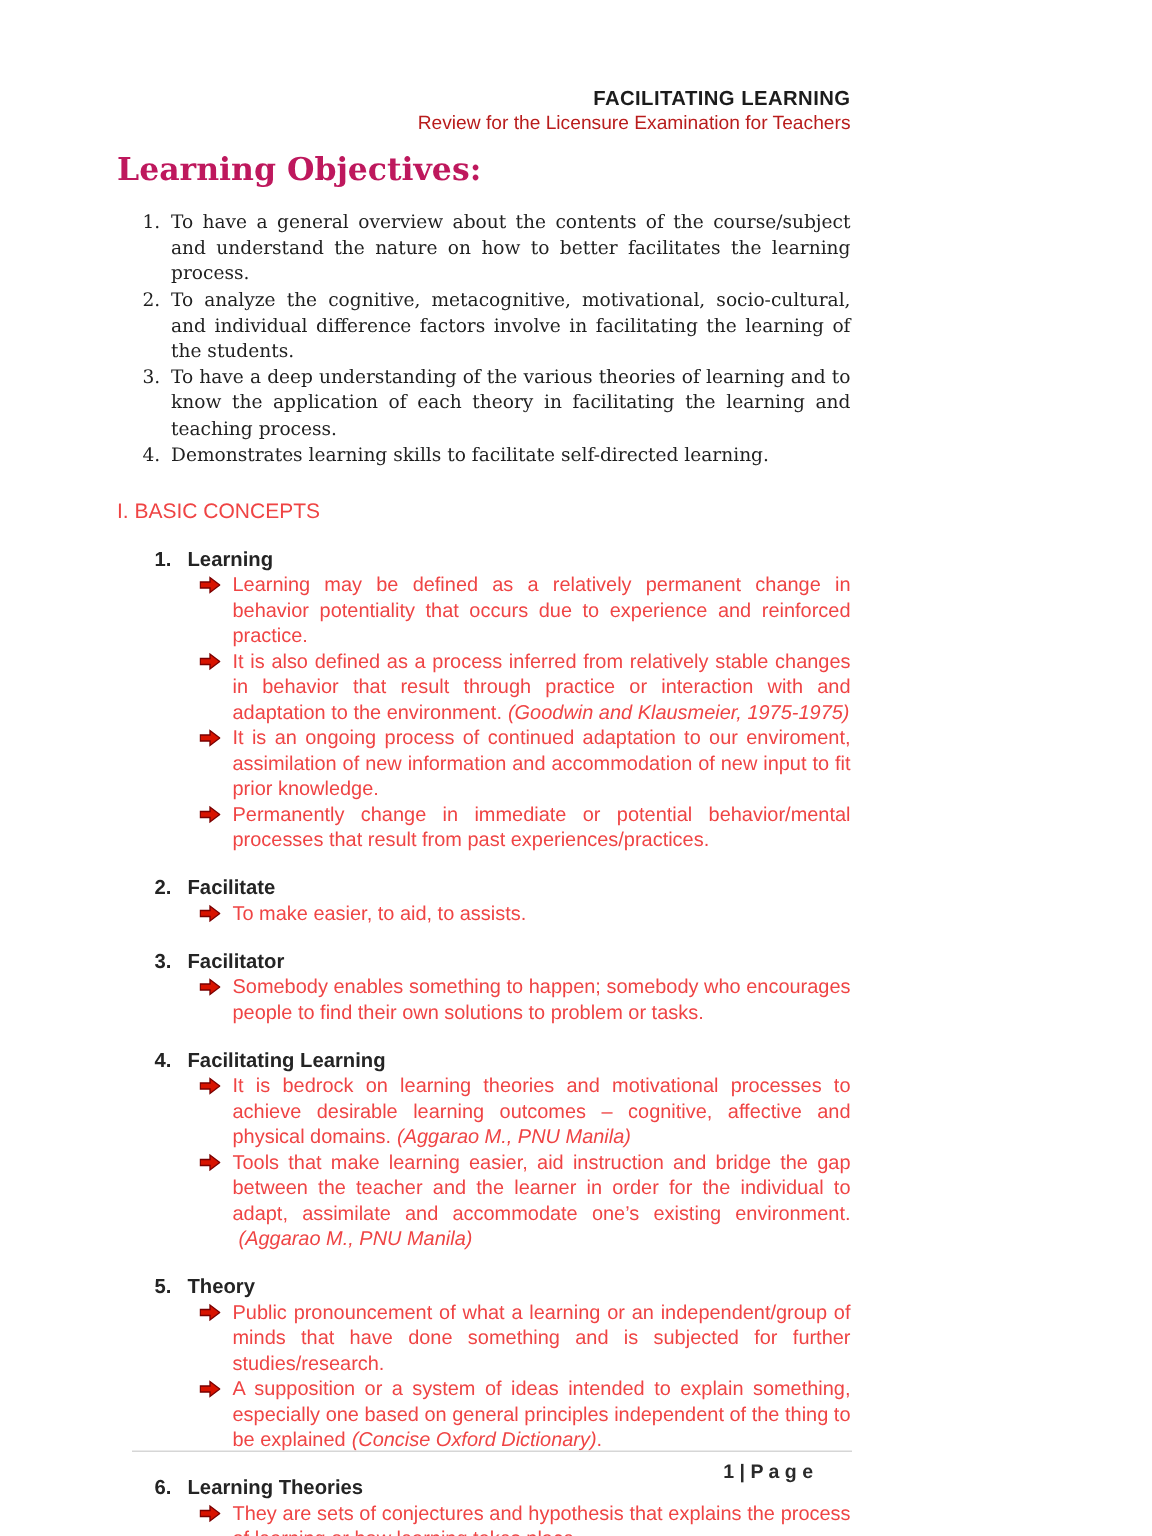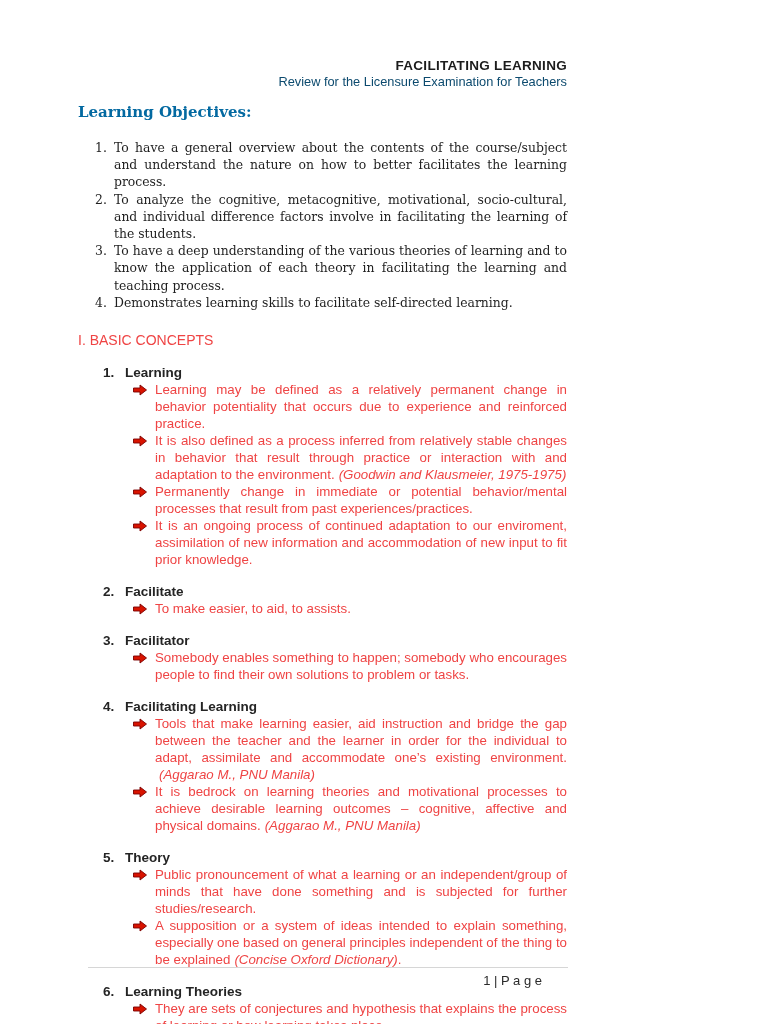--- a/index.html
+++ b/index.html
@@ -11,28 +11,28 @@
     background:#ffffff;
     font-family:"Liberation Sans", sans-serif;
     color:#3a3a3a;
     overflow:hidden;
   }
   .content { padding:57px 65px 0 78px; }
 
   
   .doc-header { text-align:right; color:#1c1c1c; }
   .doc-title { font-weight:bold; font-size:13.5px; line-height:17px; letter-spacing:0.3px; }
-  .doc-subtitle { font-size:12.8px; line-height:15px; color:#0c4a6e; }
+  .doc-subtitle { font-size:12.8px; line-height:15px; color:#b91c1c; }
 
   
   .objectives-heading {
     margin-top:14px;
     font-family:"DejaVu Serif", serif;
-    font-weight:bold; font-size:15px; line-height:19px;
-    color:#0369a1;
+    font-weight:bold; font-size:21px; line-height:19px;
+    color:#be185d;
   }
   .objectives-list { margin-top:17px; margin-left:17px; list-style:none; }
   .obj-item {
     display:flex;
     font-family:"DejaVu Serif", serif;
     font-size:12.4px; line-height:17.2px; color:#1f1f1f;
   }
   .obj-num { flex:none; width:19px; }
   .obj-text { flex:1; text-align:justify; }
 
@@ -43,21 +43,21 @@
   .c-num { flex:none; width:22px; }
   .bullet { display:flex; margin-left:55px; margin-top:0; }
   .arrow { flex:none; width:22px; padding-top:3px; }
   .arrow svg { display:block; }
   .bullet-text { flex:1; text-align:justify; font-size:13.3px; line-height:17px; color:#ef4444; }
   .citation { font-style:italic; }
   .citation:not(:empty) { margin-left:4px; }
 
   
   .footer-rule { position:absolute; left:88px; right:64px; top:967px; border-top:1px solid #d6d6d6; }
-  .footer-text { position:absolute; top:973px; right:90px; font-weight:normal; font-size:13px; color:#2a2a2a;text-align:center; }
+  .footer-text { position:absolute; top:973px; right:90px; font-weight:bold; font-size:13px; color:#2a2a2a;text-align:center; }
 </style>
 </head>
 <body>
 
 <div class="page">
   <div class="content">
 
     <header class="doc-header">
       <div class="doc-title">FACILITATING LEARNING</div>
       <div class="doc-subtitle">Review for the Licensure Examination for Teachers</div>
@@ -106,29 +106,29 @@
             </svg>
           </span>
         <div class="bullet-text"><span>It is also defined as a process inferred from relatively stable changes in behavior that result through practice or interaction with and adaptation to the environment.</span><span class="citation">(Goodwin and Klausmeier, 1975-1975)</span><span></span></div>
       </div>
       <div class="bullet">
         <span class="arrow">
             <svg width="14" height="12" viewBox="0 0 14 12">
               <path d="M0.5 4 H7 V1 L13.5 6 L7 11 V8 H0.5 Z" fill="#d81300" stroke="#7a0000" stroke-width="0.9"></path>
             </svg>
           </span>
+        <div class="bullet-text"><span>It is an ongoing process of continued adaptation to our enviroment, assimilation of new information and accommodation of new input to fit prior knowledge.</span><span class="citation"></span><span></span></div>
+      </div>
+      <div class="bullet">
+        <span class="arrow">
+            <svg width="14" height="12" viewBox="0 0 14 12">
+              <path d="M0.5 4 H7 V1 L13.5 6 L7 11 V8 H0.5 Z" fill="#d81300" stroke="#7a0000" stroke-width="0.9"></path>
+            </svg>
+          </span>
         <div class="bullet-text"><span>Permanently change in immediate or potential behavior/mental processes that result from past experiences/practices.</span><span class="citation"></span><span></span></div>
-      </div>
-      <div class="bullet">
-        <span class="arrow">
-            <svg width="14" height="12" viewBox="0 0 14 12">
-              <path d="M0.5 4 H7 V1 L13.5 6 L7 11 V8 H0.5 Z" fill="#d81300" stroke="#7a0000" stroke-width="0.9"></path>
-            </svg>
-          </span>
-        <div class="bullet-text"><span>It is an ongoing process of continued adaptation to our enviroment, assimilation of new information and accommodation of new input to fit prior knowledge.</span><span class="citation"></span><span></span></div>
       </div>
     </section>
 
     <section class="concept">
       <div class="concept-heading">
         <span class="c-num">2.</span>
         <span class="c-title">Facilitate</span>
       </div>
       <div class="bullet">
         <span class="arrow">
@@ -159,29 +159,29 @@
       <div class="concept-heading">
         <span class="c-num">4.</span>
         <span class="c-title">Facilitating Learning</span>
       </div>
       <div class="bullet">
         <span class="arrow">
             <svg width="14" height="12" viewBox="0 0 14 12">
               <path d="M0.5 4 H7 V1 L13.5 6 L7 11 V8 H0.5 Z" fill="#d81300" stroke="#7a0000" stroke-width="0.9"></path>
             </svg>
           </span>
+        <div class="bullet-text"><span>It is bedrock on learning theories and motivational processes to achieve desirable learning outcomes – cognitive, affective and physical domains.</span><span class="citation">(Aggarao M., PNU Manila)</span><span></span></div>
+      </div>
+      <div class="bullet">
+        <span class="arrow">
+            <svg width="14" height="12" viewBox="0 0 14 12">
+              <path d="M0.5 4 H7 V1 L13.5 6 L7 11 V8 H0.5 Z" fill="#d81300" stroke="#7a0000" stroke-width="0.9"></path>
+            </svg>
+          </span>
         <div class="bullet-text"><span>Tools that make learning easier, aid instruction and bridge the gap between the teacher and the learner in order for the individual to adapt, assimilate and accommodate one’s existing environment.</span><span class="citation">(Aggarao M., PNU Manila)</span><span></span></div>
-      </div>
-      <div class="bullet">
-        <span class="arrow">
-            <svg width="14" height="12" viewBox="0 0 14 12">
-              <path d="M0.5 4 H7 V1 L13.5 6 L7 11 V8 H0.5 Z" fill="#d81300" stroke="#7a0000" stroke-width="0.9"></path>
-            </svg>
-          </span>
-        <div class="bullet-text"><span>It is bedrock on learning theories and motivational processes to achieve desirable learning outcomes – cognitive, affective and physical domains.</span><span class="citation">(Aggarao M., PNU Manila)</span><span></span></div>
       </div>
     </section>
 
     <section class="concept">
       <div class="concept-heading">
         <span class="c-num">5.</span>
         <span class="c-title">Theory</span>
       </div>
       <div class="bullet">
         <span class="arrow">

